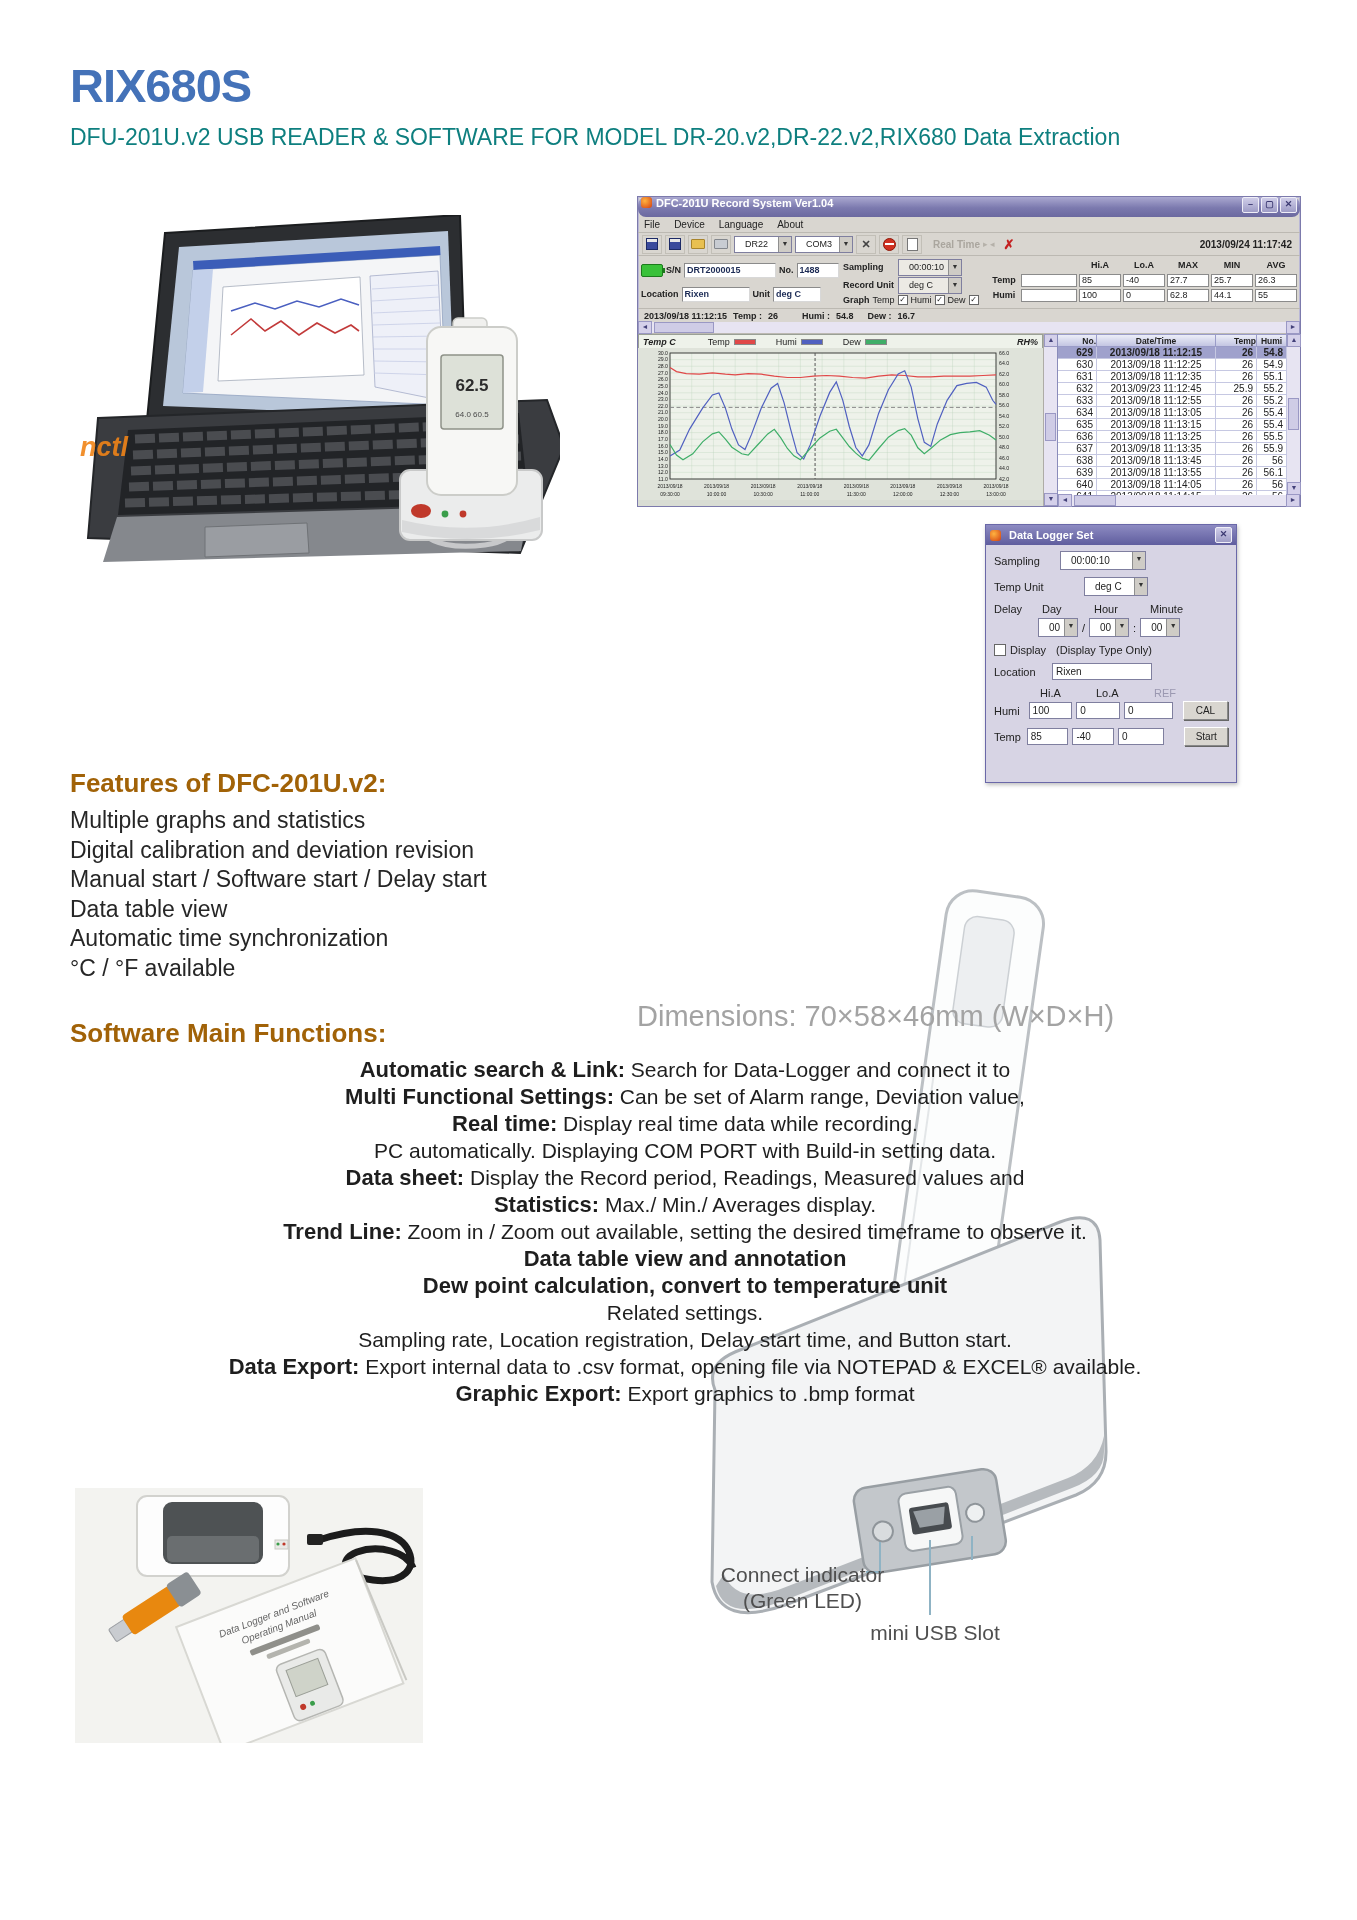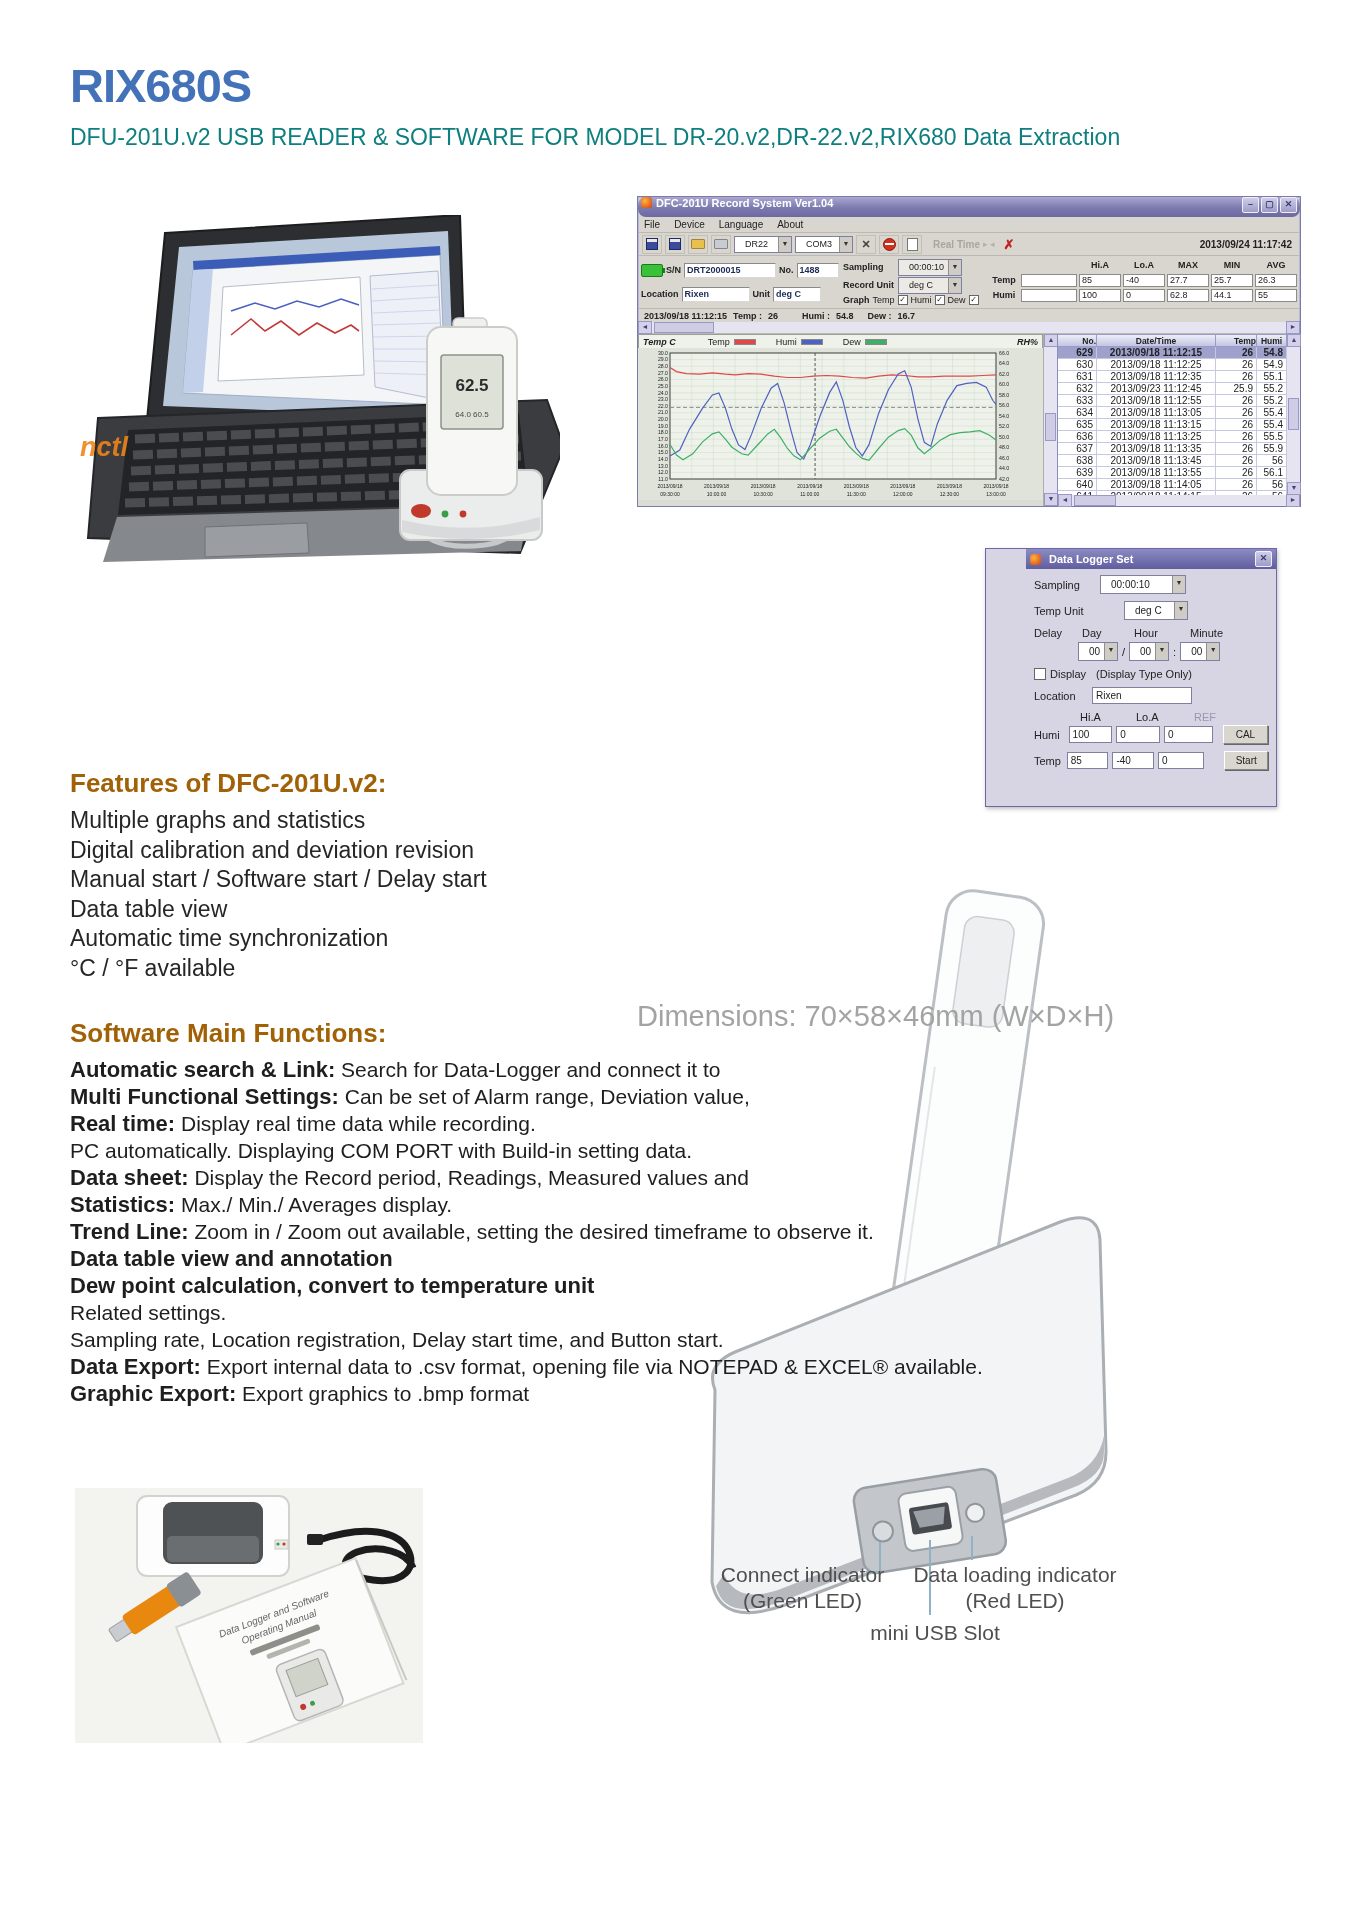--- a/index.html
+++ b/index.html
@@ -77,38 +77,38 @@
   .rt-row{flex:1;display:flex;font-size:10px;border-bottom:1px solid #c6c8e2;}
   .rt-row.selected{background:#9fa1cc;font-weight:bold;}
   .rt-cell{display:flex;align-items:center;border-right:1px solid #c6c8e2;padding:0 3px;}
   .c0{width:32px;justify-content:flex-end;}
   .c1{width:112px;justify-content:center;}
   .c2{width:34px;justify-content:flex-end;}
   .c3{flex:1;justify-content:flex-end;}
   .rt-hcell.c0{width:38px;}.rt-hcell.c1{width:118px;}.rt-hcell.c2{width:40px;}
   .tbl-hscroll{height:11px;display:flex;align-items:center;background:#d9d6d0;}
   
-  .dlg{position:absolute;left:985px;top:548px;width:250px;height:257px;background:#d7d4e4;
-      border:1px solid #6a68a8;box-shadow:1px 2px 4px rgba(0,0,0,.25);font-size:11px;padding-left:40px;}
+  .dlg{position:absolute;left:985px;top:524px;width:250px;height:257px;background:#d7d4e4;
+      border:1px solid #6a68a8;box-shadow:1px 2px 4px rgba(0,0,0,.25);font-size:11px;}
   .dlg-titlebar{height:20px;background:linear-gradient(180deg,#8d8bc2,#5f5d9e);display:flex;
       align-items:center;padding:0 4px;color:#fff;font-weight:bold;font-size:11px;gap:4px;}
   .dlg-body{padding:6px 8px;position:relative;}
   .drow{display:flex;align-items:center;margin-bottom:7px;gap:4px;}
   .dlab{white-space:nowrap;}
   .dinp{background:#fff;border:1px solid #7f7f9f;height:15px;font-size:10px;padding:0 3px;display:flex;align-items:center;}
   .dbtn{background:#d9d6d0;border:1px solid #888;border-top-color:#fff;border-left-color:#fff;
       box-shadow:1px 1px 0 #666;height:17px;font-size:10px;display:flex;align-items:center;justify-content:center;padding:0 8px;}
   .dck{width:10px;height:10px;background:#fff;border:1px solid #666;}
   .gray{color:#9a98b0;}
   
   .features{position:absolute;left:70px;top:768px;z-index:2;}
   .features h2,.functions h2{margin:0 0 7px 0;font-size:26px;font-weight:bold;color:#a16207;}
   .feat-item{font-size:23px;color:#262626;line-height:29.5px;}
   .functions{position:absolute;left:70px;top:1018px;width:1230px;z-index:2;}
-  .fn-line{font-size:21px;line-height:27px;color:#1e1e1e;white-space:nowrap;}
+  .fn-line{font-size:21px;line-height:27px;color:#1e1e1e;white-space:nowrap;text-align:center;}
   .fn-line .b{font-weight:bold;font-size:22px;}
   .dimensions{position:absolute;left:637px;top:1000px;font-size:29px;color:#a3a3a3;z-index:2;}
   
   .diagram-label{position:absolute;text-align:center;font-size:21px;color:#4f4f4f;line-height:26px;z-index:2;}
   svg{display:block;}
 </style>
 </head>
 <body>
 
 <div id="page">
@@ -635,24 +635,20 @@
     <g stroke="#8fb3c4" stroke-width="2" fill="none">
       <polyline points="260,682 260,712 246,712"></polyline>
       <polyline points="352,676 352,700"></polyline>
       <polyline points="310,680 310,755"></polyline>
     </g>
   </svg>
   <div class="diagram-label" style="left:715px;top:1562px;width:175px;">
     <div>Connect indicator</div>
     <div>(Green LED)</div>
   </div>
-  <div class="diagram-label" style="left:905px;top:1562px;width:220px;">
-    <div>Data loading indicator</div>
-    <div>(Red LED)</div>
-  </div>
   <div class="diagram-label" style="left:845px;top:1620px;width:180px;">
     <div>mini USB Slot</div>
   </div>
 
   <div class="functions">
     <h2>Software Main Functions:</h2>
     <div id="fn-lines">
         <div class="fn-line"><span class="b">Automatic search &amp; Link:</span><span> Search for Data-Logger and connect it to</span></div>
         <div class="fn-line"><span class="b">Multi Functional Settings:</span><span> Can be set of Alarm range, Deviation value,</span></div>
         <div class="fn-line"><span class="b">Real time:</span><span> Display real time data while recording.</span></div>

